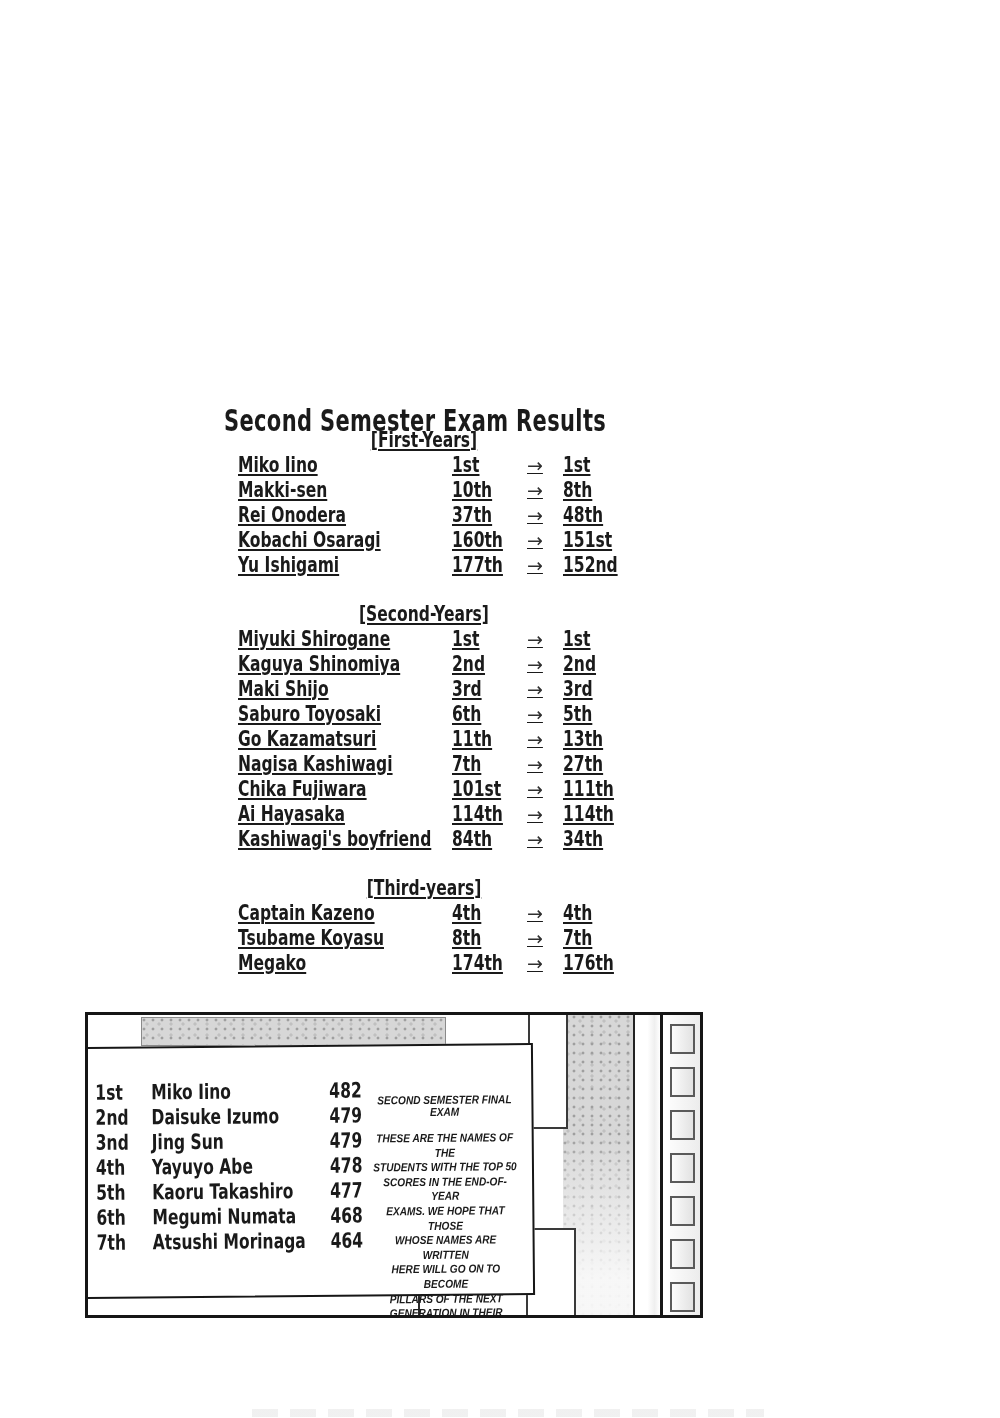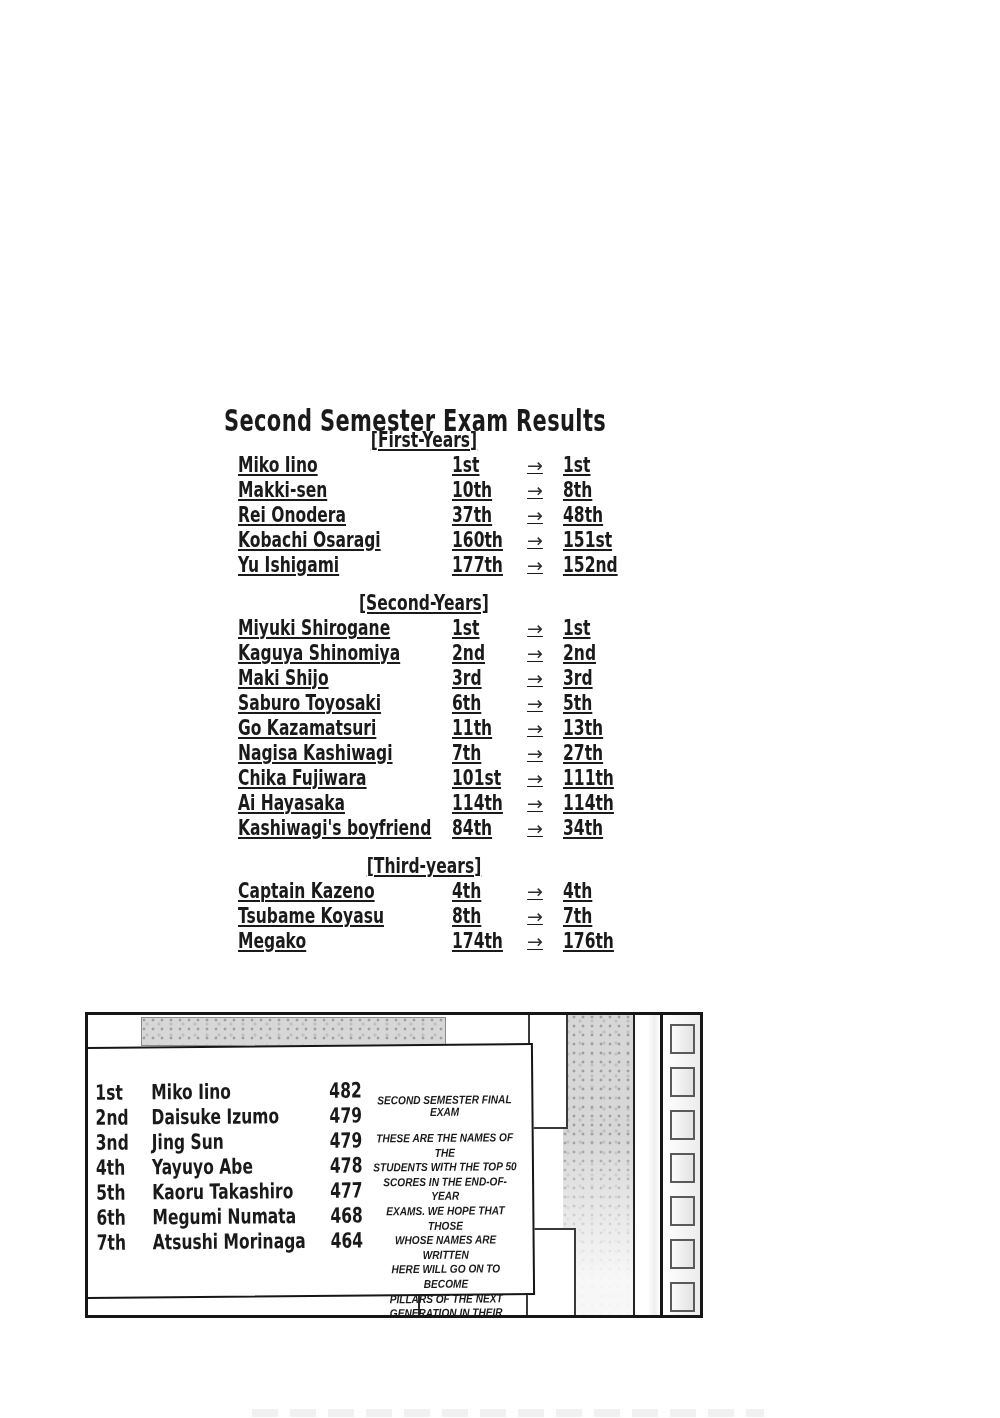--- a/index.html
+++ b/index.html
@@ -13,21 +13,21 @@
   }
 
   
   .results-title {
     position:absolute; left:224px; top:383px;
     font-size:30px; font-weight:700; white-space:nowrap;
     transform:scaleX(.70); transform-origin:0 0;
     letter-spacing:.5px;
   }
   .sections { position:absolute; left:238px; top:428px; width:372px;text-decoration:underline; }
-  .section + .section { margin-top:13px; }
+  .section + .section { margin-top:24px; }
   .section-header {
     height:25px; line-height:25px; text-align:center;
     font-size:21px; font-weight:700; white-space:nowrap;
     transform:scaleX(.74);
   }
   .result-row {
     display:grid; grid-template-columns:214px 75px 36px 1fr;
     height:25px; line-height:25px;
   }
   .cell {

